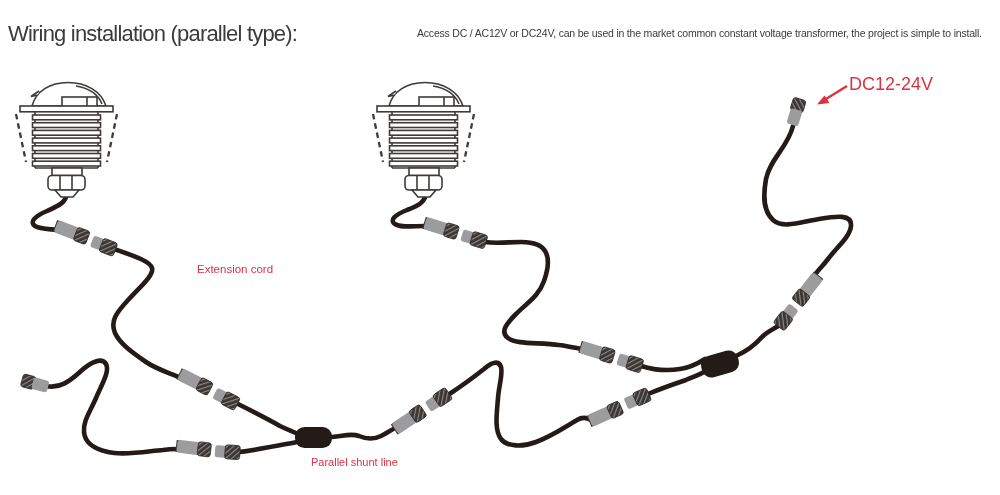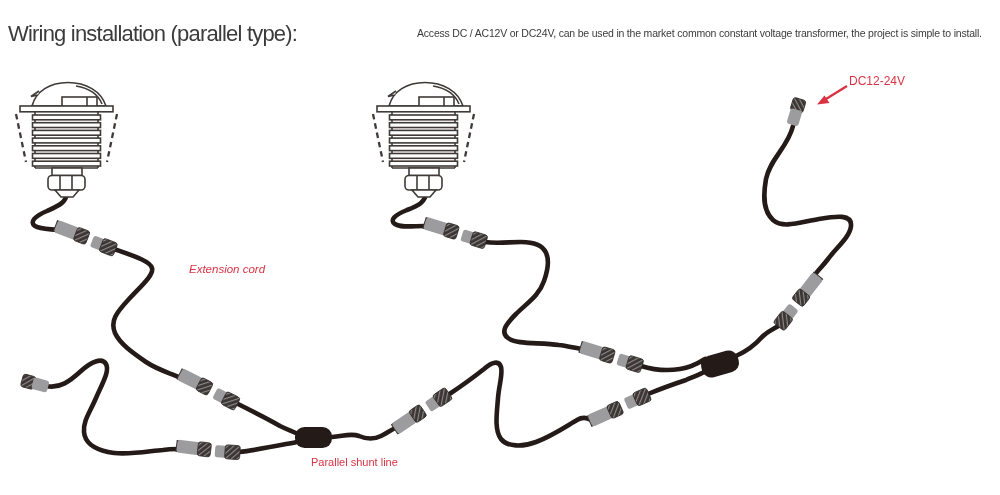--- a/index.html
+++ b/index.html
@@ -13,22 +13,22 @@
     white-space:nowrap;
     margin-top:8px;
   }
   .desc{
     position:absolute;left:388px;top:27px;
     font-size:10.5px;letter-spacing:-0.2px;color:var(--text-dark);
     white-space:nowrap;
     margin-left:29px;
   }
   .lbl{position:absolute;color:var(--accent-red);white-space:nowrap;}
-  .lbl.dc{left:849px;top:74px;font-size:12px;}
-  .lbl.ext{left:189px;top:263px;font-size:11.5px;font-style:italic;}
+  .lbl.dc{left:849px;top:74px;font-size:18px;}
+  .lbl.ext{left:197px;top:263px;font-size:11.5px;}
   .lbl.shunt{left:311px;top:456px;font-size:11px;}
   svg.diagram{position:absolute;left:0;top:0;}
   .wire{fill:none;stroke:var(--wire);stroke-width:4.6;stroke-linecap:round;}
   .block{fill:var(--wire);}
   .conn-gray{fill:var(--connector-gray);}
   .conn-band{fill:var(--knurl-dark);}
   .fx{stroke:#3F3A38;stroke-width:1.6;fill:#ffffff;}
   .fx-line{stroke:#3F3A38;stroke-width:1.6;fill:none;}
   .fx-dash{stroke:#3F3A38;stroke-width:2.3;fill:none;stroke-dasharray:5.5,4;}
   .arrow{stroke:var(--accent-red);stroke-width:2.4;fill:none;}

